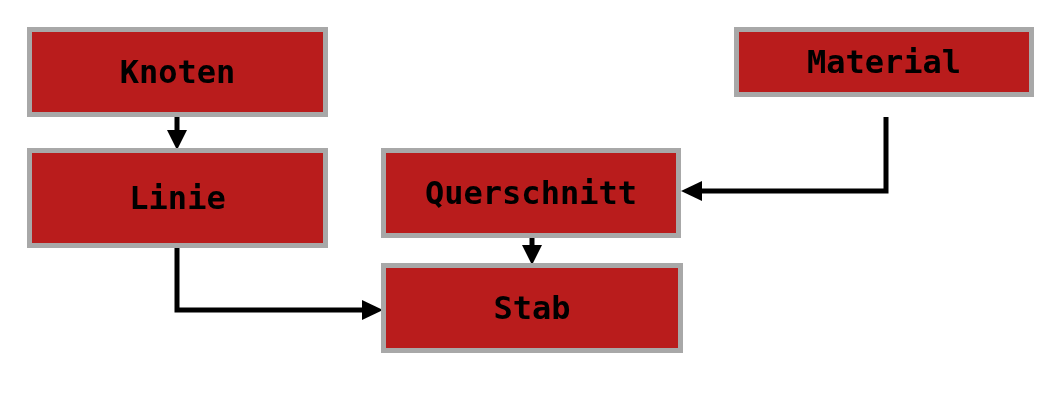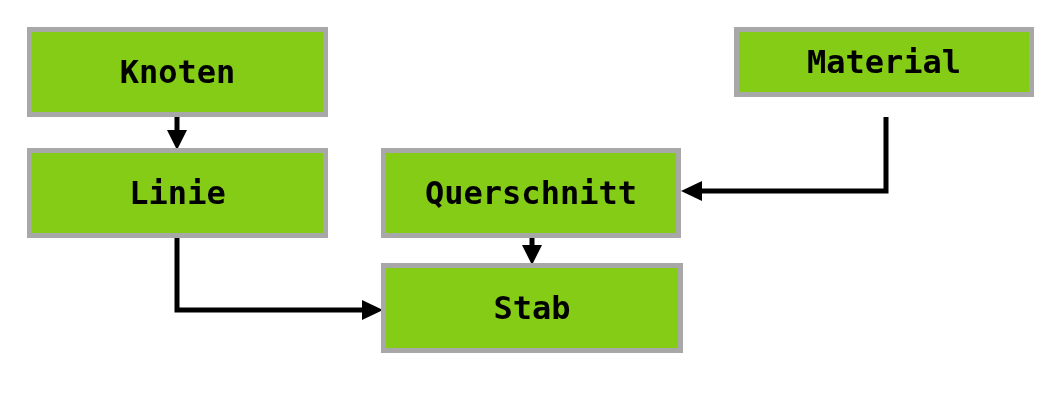--- a/index.html
+++ b/index.html
@@ -12,21 +12,21 @@
     position: relative;
     width: 1063px;
     height: 413px;
     background: #ffffff;
     overflow: hidden;
     font-family: "DejaVu Sans Mono", "Liberation Mono", monospace;
   }
   .node-box {
     position: absolute;
     box-sizing: border-box;
-    background: #84cc16;
+    background: #b91c1c;
     border: 5px solid #a8a8a8;
     display: flex;
     align-items: center;
     justify-content: center;
   }
   .node-label {
     font-family: "DejaVu Sans Mono", "Liberation Mono", monospace;
     font-weight: bold;
     font-size: 32px;
     line-height: 1;
@@ -80,21 +80,21 @@
     <g>
       <path class="edge-path" d="M 532 238 L 532 253"></path>
       <polygon class="edge-head" points="532,265 522,245 542,245"></polygon>
     </g>
   </svg>
 
   <div class="node-box" style="left:27px; top:27px; width:301px; height:90px;">
     <span class="node-label">Knoten</span>
   </div>
 
-  <div class="node-box" style="left:27px; top:148px; width:301px; height:90px;">
+  <div class="node-box" style="left:27px; top:148px; width:301px; height:100px;">
     <span class="node-label">Linie</span>
   </div>
 
   <div class="node-box" style="left:381px; top:148px; width:300px; height:90px;">
     <span class="node-label">Querschnitt</span>
   </div>
 
   <div class="node-box" style="left:381px; top:263px; width:302px; height:90px;">
     <span class="node-label">Stab</span>
   </div>

